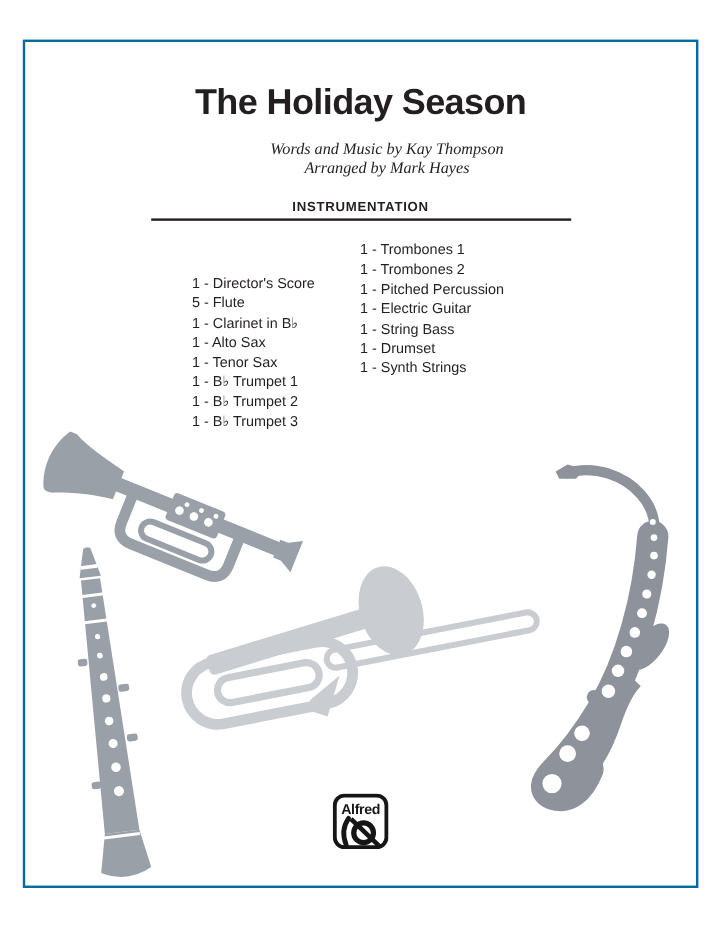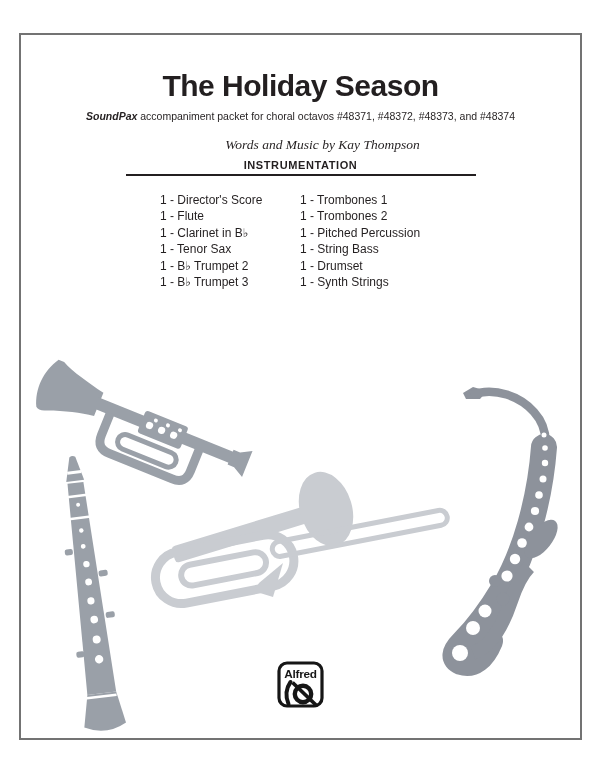--- a/index.html
+++ b/index.html
@@ -3,75 +3,78 @@
 <meta charset="utf-8">
 <style>
   html,body{margin:0;padding:0;}
   body{
     width:600px;height:776px;background:#ffffff;position:relative;
     font-family:"Liberation Sans",sans-serif;color:#231f20;
     -webkit-font-smoothing:antialiased;
   }
   .page{
     position:absolute;left:19px;top:33px;width:563px;height:707px;
-    border:2px solid #737373;box-sizing:border-box;background:#fff;overflow:hidden;
+    border:2px solid #0369a1;box-sizing:border-box;background:#fff;overflow:hidden;
   }
   .title{
     margin:36px 0 0;text-align:center;font-size:30px;font-weight:700;
     letter-spacing:-0.5px;line-height:1;color:#231f20;
   }
   .subtitle{margin:9px 0 0;text-align:center;font-size:10.5px;color:#231f20;}
   .subtitle .brand{font-weight:700;font-style:italic;}
   .credit{
     margin:0;text-align:center;font-family:"Liberation Serif",serif;
     font-style:italic;font-size:13.5px;line-height:16px;color:#231f20;padding-left:44px;
   }
   .credit.first{margin-top:15px;}
   .instr-head{
-    margin-top:6px;text-align:center;font-size:11px;font-weight:700;
+    margin-top:19px;text-align:center;font-size:11px;font-weight:700;
     letter-spacing:0.6px;color:#231f20;
   }
   .instr-rule{width:350px;margin:3px auto 0;border:none;border-top:2px solid #231f20;height:0;}
   .instr-cols{display:flex;padding-left:139px;margin-top:16px;}
   ul.col{list-style:none;margin:0;padding:0;font-size:12px;line-height:16.4px;font-weight:400;}
-  ul.col.left{width:140px;}
+  ul.col.left{width:140px;margin-top:28px;}
   .art{position:absolute;}
   #trumpet{left:10px;top:314px;width:240px;height:155px;}
   #clarinet{left:20px;top:420px;width:92px;height:295px;}
   #trombone{left:122px;top:424px;width:332px;height:172px;}
   #sax{left:412px;top:350px;width:134px;height:292px;}
   #logo{left:256px;top:626px;width:47px;height:47px;}
 </style>
 </head>
 <body>
 
 <div class="page">
 
   <h1 class="title">The Holiday Season</h1>
 
-  <p class="subtitle"><span class="brand">SoundPax</span><span> accompaniment packet for choral octavos #48371, #48372, #48373, and #48374</span></p>
 
   <p class="credit first">Words and Music by Kay Thompson</p>
+  <p class="credit">Arranged by Mark Hayes</p>
 
   <div class="instr-head">INSTRUMENTATION</div>
   <hr class="instr-rule">
 
   <div class="instr-cols">
     <ul class="col left">
       <li>1 - Director's Score</li>
-      <li>1 - Flute</li>
+      <li>5 - Flute</li>
       <li>1 - Clarinet in B♭</li>
+      <li>1 - Alto Sax</li>
       <li>1 - Tenor Sax</li>
+      <li>1 - B♭ Trumpet 1</li>
       <li>1 - B♭ Trumpet 2</li>
       <li>1 - B♭ Trumpet 3</li>
     </ul>
     <ul class="col right">
       <li>1 - Trombones 1</li>
       <li>1 - Trombones 2</li>
       <li>1 - Pitched Percussion</li>
+      <li>1 - Electric Guitar</li>
       <li>1 - String Bass</li>
       <li>1 - Drumset</li>
       <li>1 - Synth Strings</li>
     </ul>
   </div>
 
   <svg id="trumpet" class="art" viewBox="0 0 240 155">
     <g transform="translate(6,8) rotate(22 10 26)">
       <g fill="#9aa0a8">
         <path d="M12 0 C 2 16 1 36 9 52 C 11 54 15 54 19 52 C 36 45 52 41 66 39 L 66 14 C 49 10 29 6 18 0 Z"></path>

